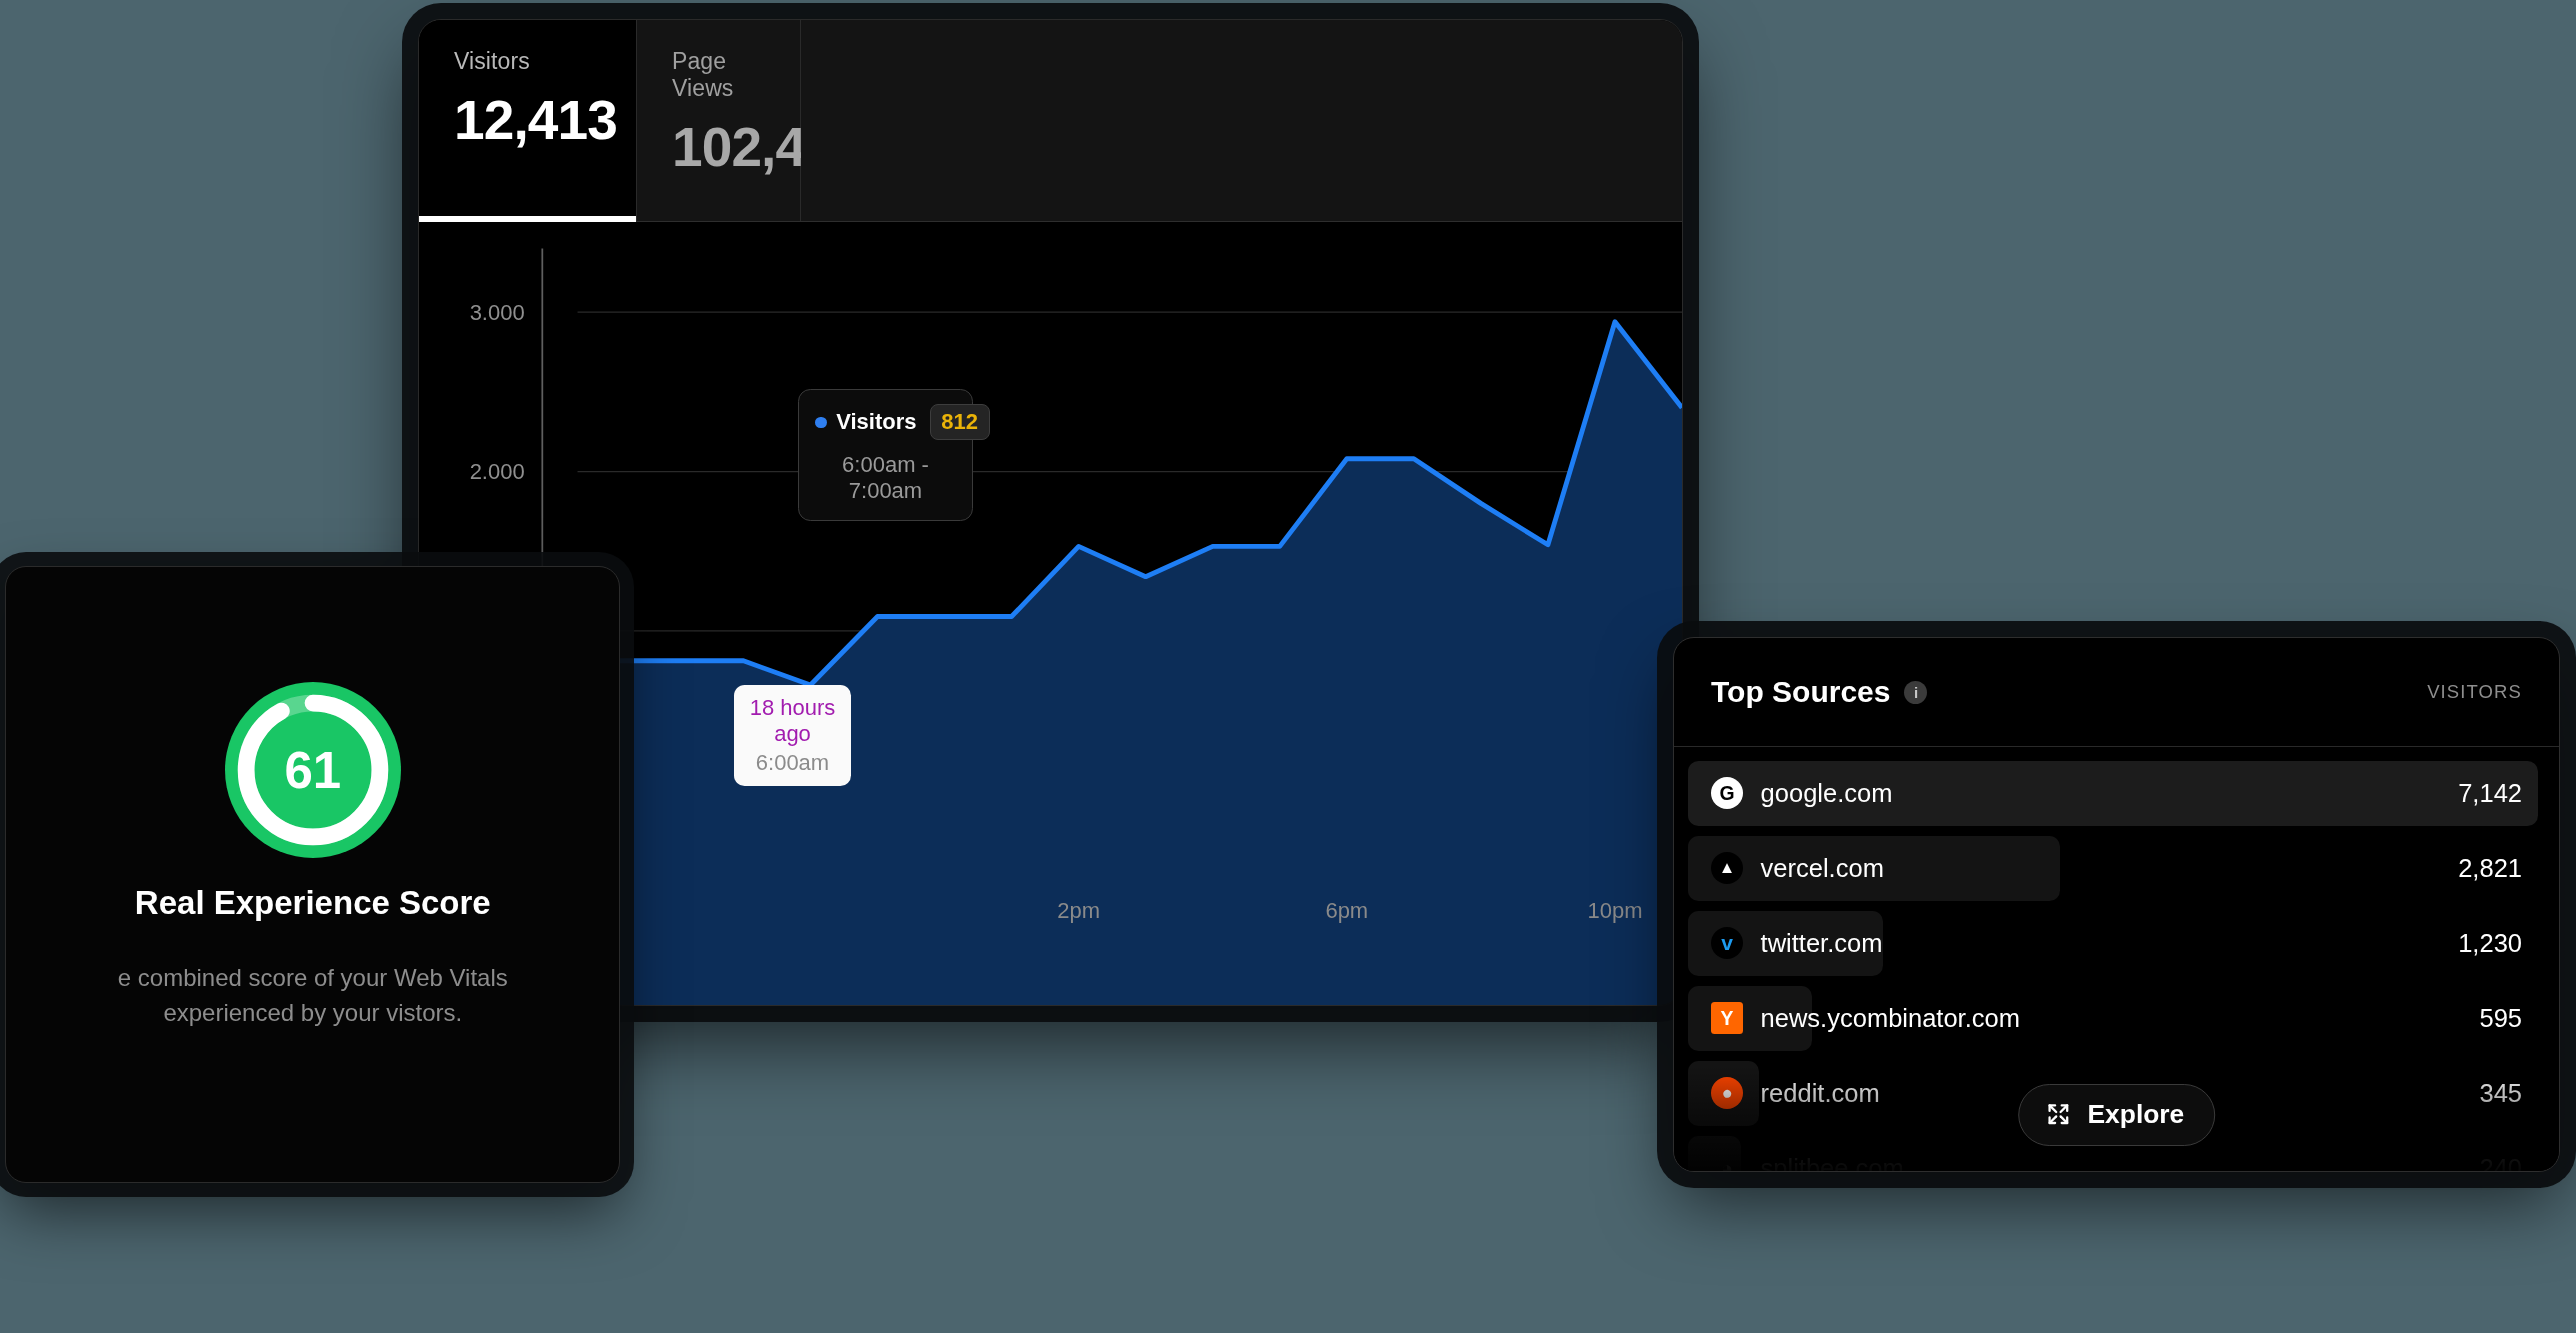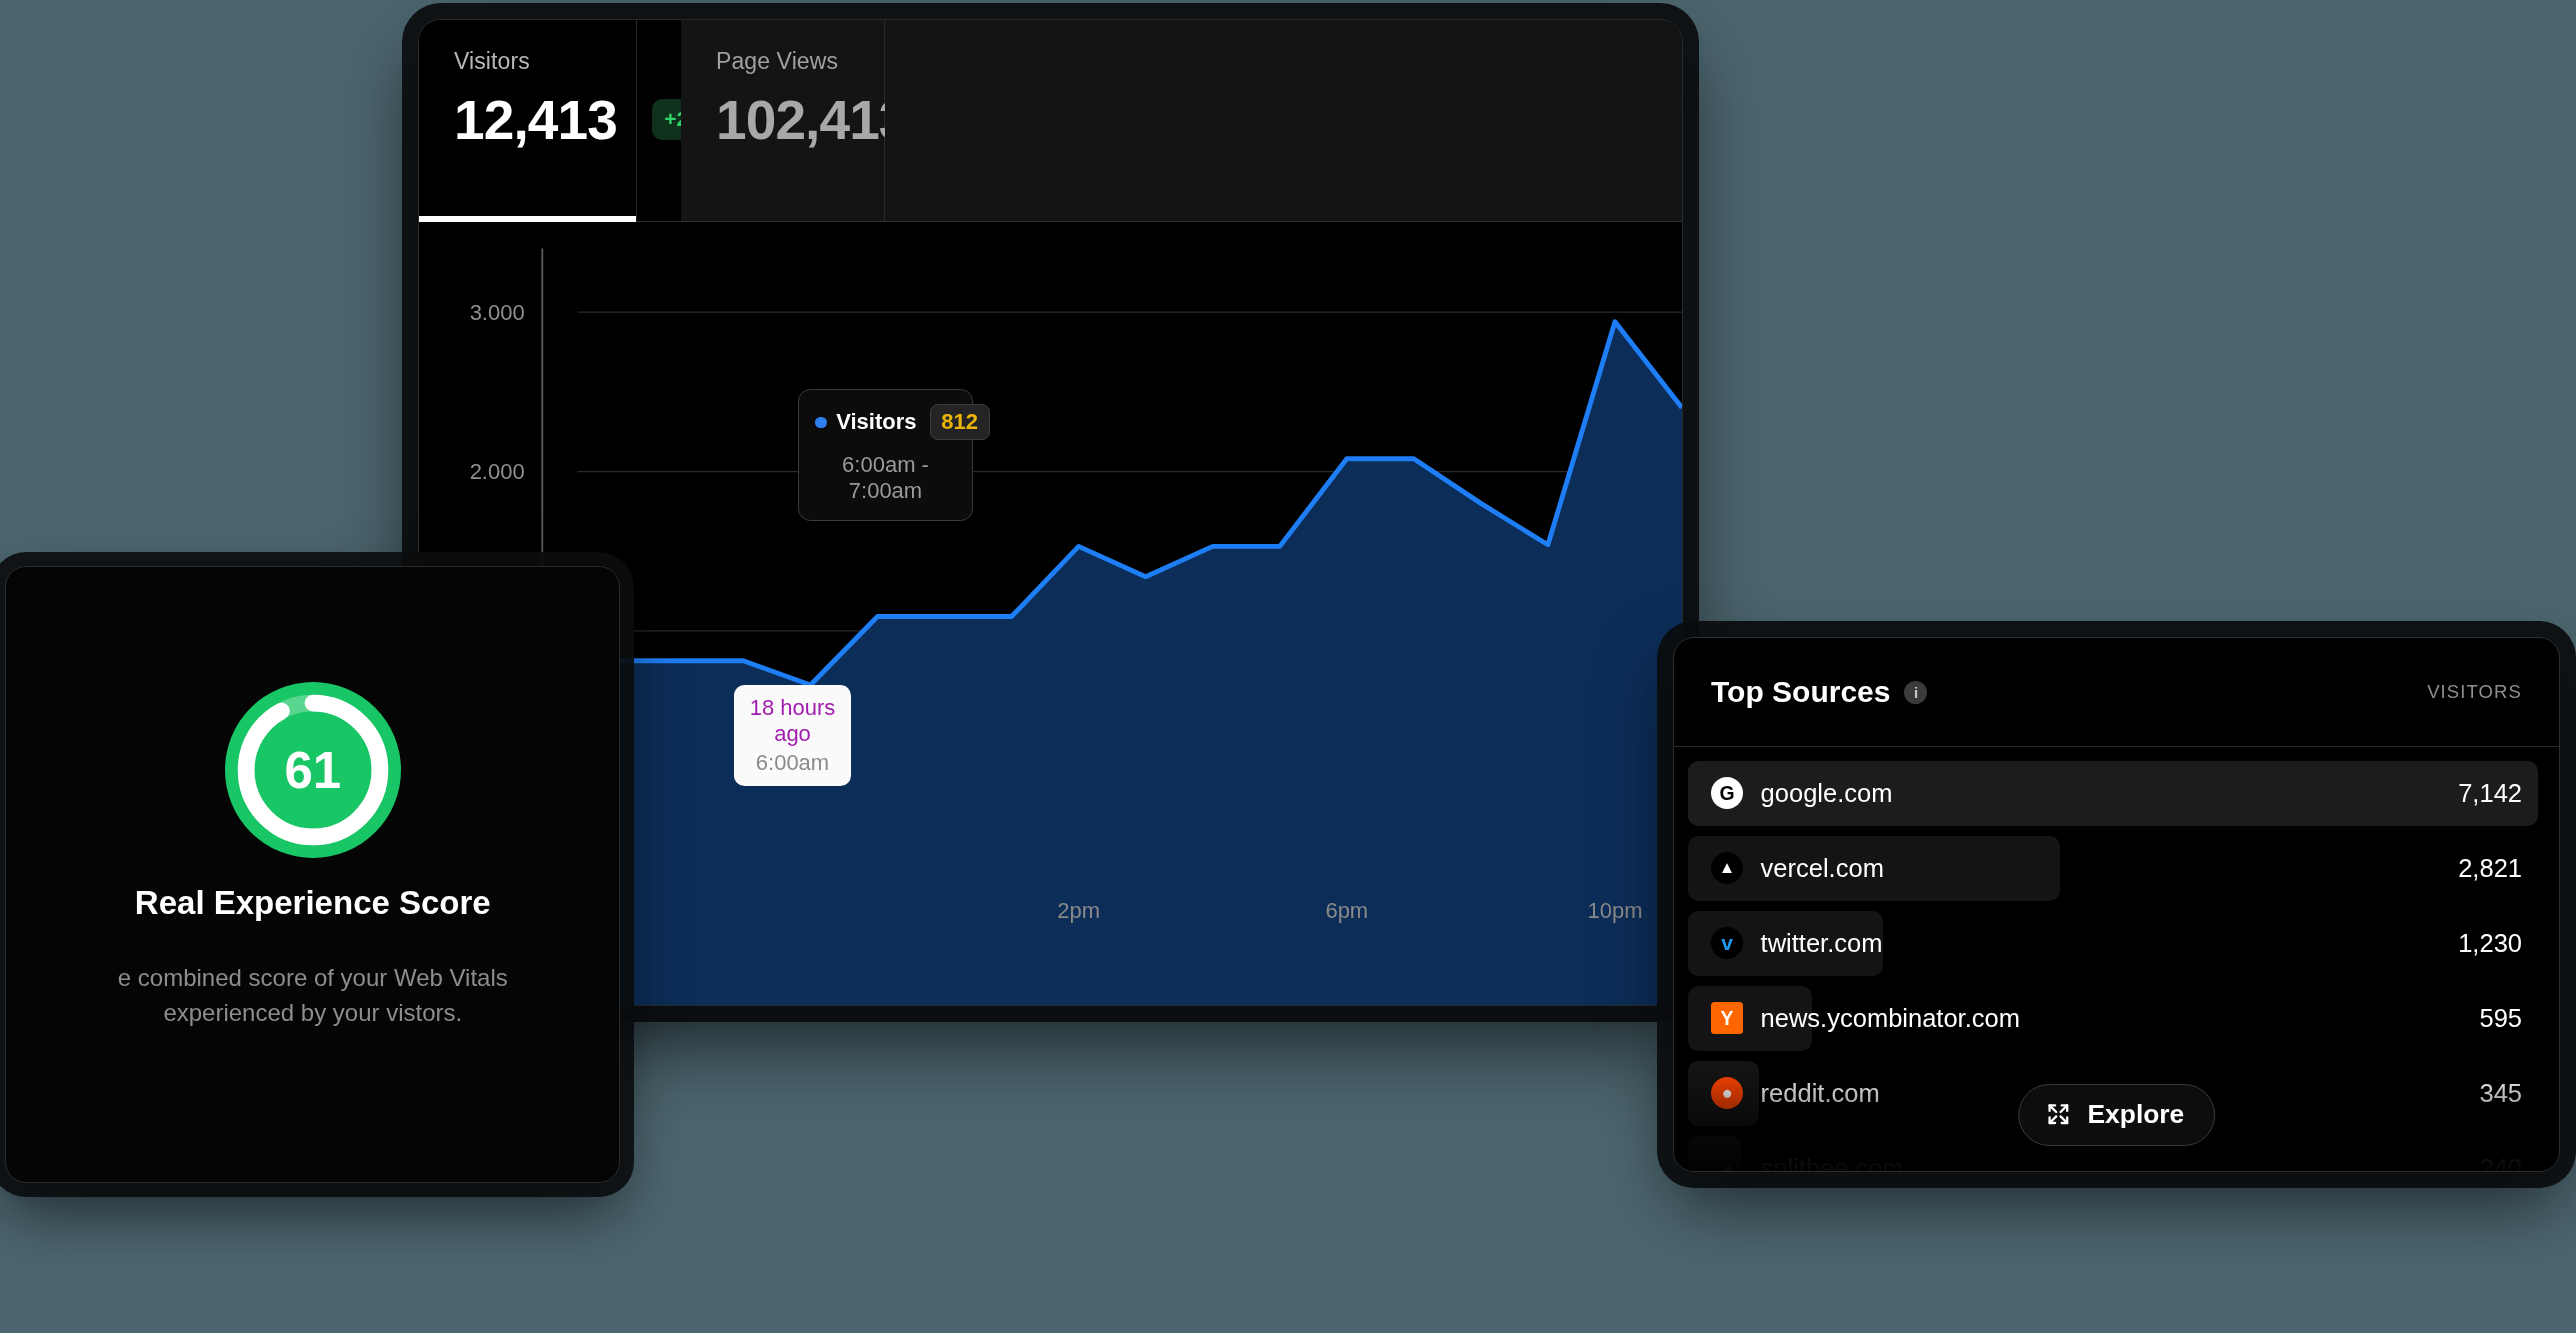--- a/index.html
+++ b/index.html
@@ -41,21 +41,21 @@
   .tab-label { font-size: 23px; color: #a0a0a0; letter-spacing: 0.1px; }
   .tab.active .tab-label { color: #b9b9b9; }
   .tab-valrow { display: flex; align-items: center; gap: 35px; margin-top: 12.3px; }
   .tab-value { font-size: 55px; font-weight: 700; color: #fff; letter-spacing: -0.9px; }
   .tab.inactive .tab-value { color: #a8a8a8; }
   .tab-delta {
     font-size: 21px; font-weight: 700; color: #2fd46a;
     background: #10321d; border-radius: 10.6px; padding: 8px 12.3px 8.8px 12.3px;
   }
   .tab-w1 { width: 218px; }
-  .tab-w2 { width: 204px; margin-left: 44px; }
+  .tab-w2 { width: 164px; }
 
   
   #chart-zone { position: relative; height: 784px; background: #000; }
   #chart-svg { position: absolute; left: 0; top: 0; }
   .ytick { font-size: 25px; fill: #8f8f8f; }
   .xtick { font-size: 25px; fill: #8a8a8a; }
 
   
   #hover-tooltip {
     position: absolute; left: 379px; top: 167px;

